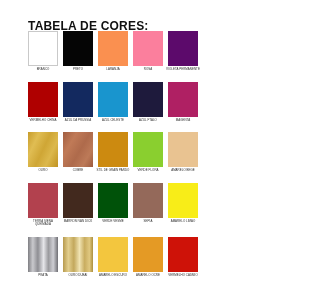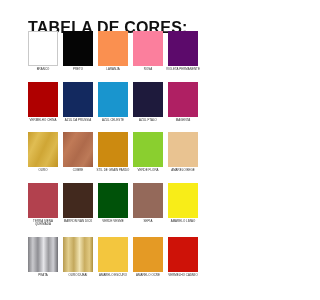--- a/index.html
+++ b/index.html
@@ -18,21 +18,21 @@
     width: 212px;
     height: 300px;
     background: #ffffff;
     box-sizing: border-box;
     position: relative;
   }
   #title {
     position: absolute;
     left: 28px;
     top: 19px;
-    font-size: 16px;
+    font-size: 12px;
     font-weight: bold;
     letter-spacing: 0.2px;
     color: #111111;
     white-space: nowrap;
   }
   #grid {
     position: absolute;
     left: 28px;
     top: 31px;
     width: 178px;

